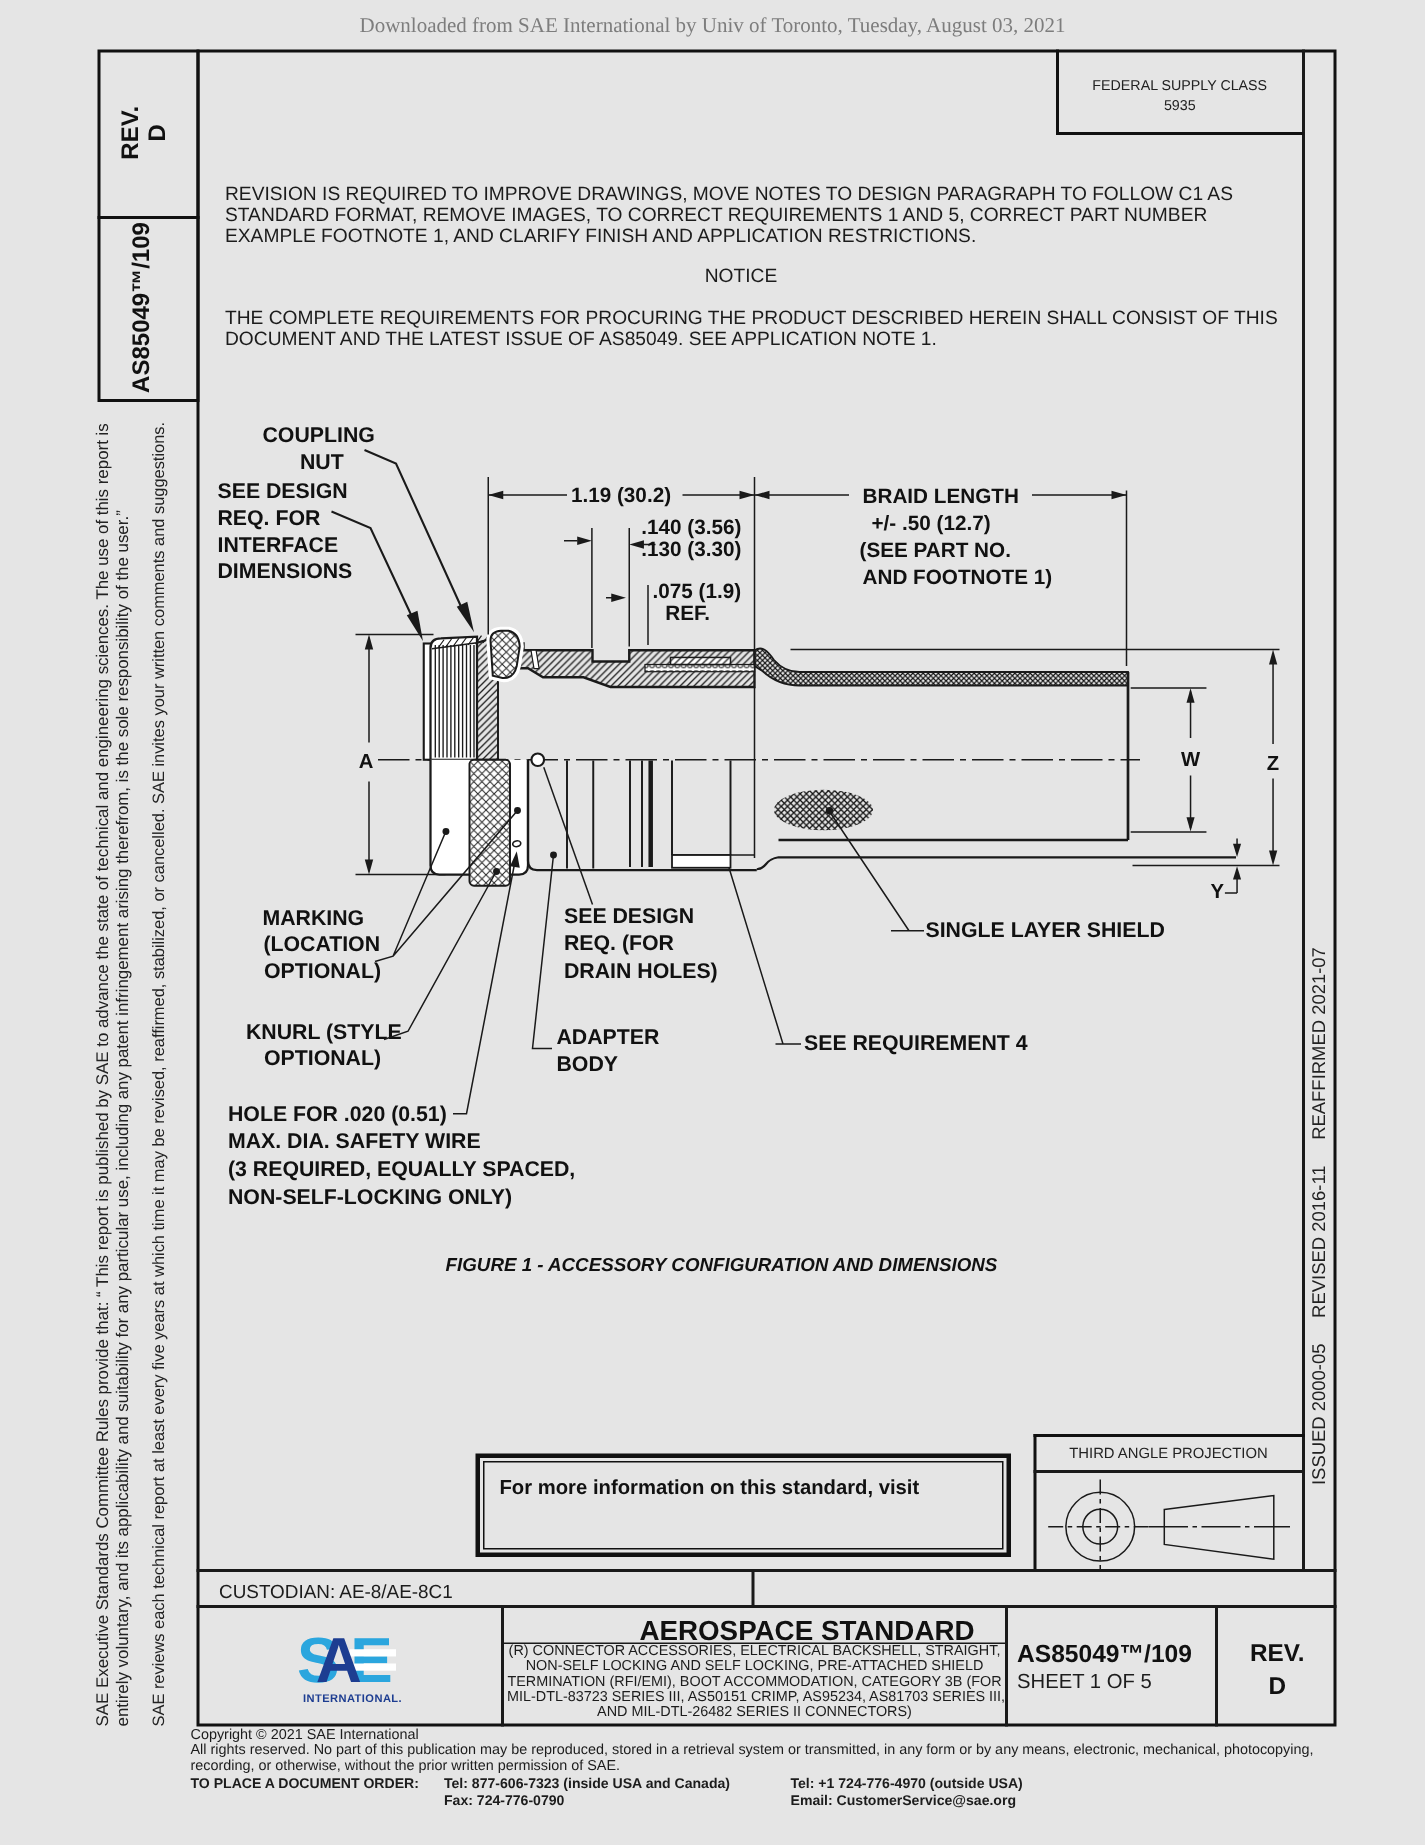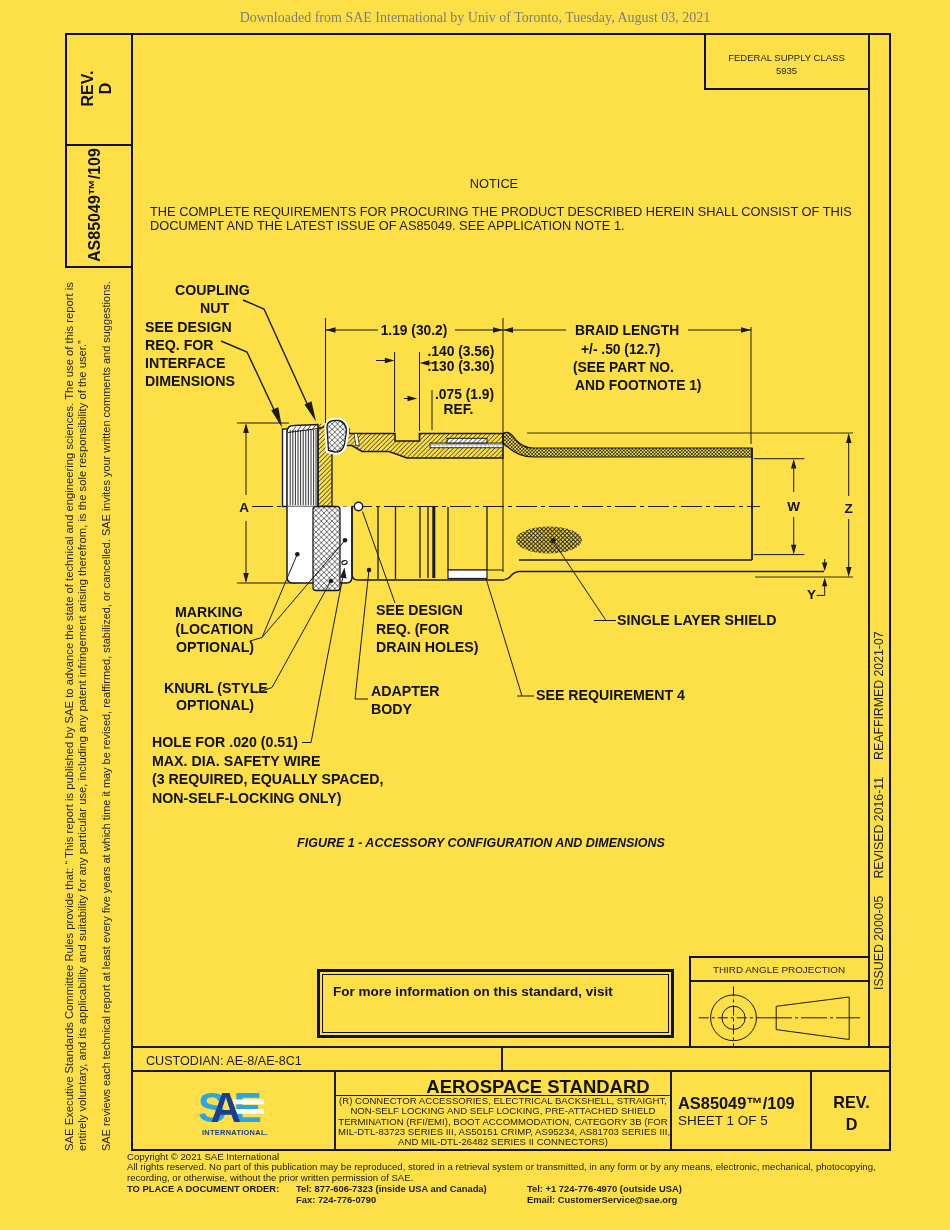--- a/index.html
+++ b/index.html
@@ -1,16 +1,16 @@
 <!DOCTYPE html>
 <html><head>
 <meta charset="utf-8">
 <style>
   html,body{margin:0;padding:0;background:#fff;}
-  #page{position:relative;width:950px;height:1230px;background:#fde047;overflow:hidden;
+  #page{position:relative;width:950px;height:1230px;background:#e5e5e5;overflow:hidden;
         font-family:"Liberation Sans",sans-serif;color:#1c1c1c;}
   .abs{position:absolute;}
   .ln{position:absolute;background:#1a1a1a;}
   .rot{transform:rotate(-90deg);transform-origin:0 0;white-space:nowrap;}
 </style>
 </head>
 <body>
 <div id="page">
 
   <div class="abs" style="left:0;top:10px;width:950px;text-align:center;font-family:'Liberation Serif',serif;font-size:14px;color:#7d7d7d;">Downloaded from SAE International by Univ of Toronto, Tuesday, August 03, 2021</div>
@@ -30,20 +30,21 @@
   <div class="abs rot" style="left:100px;top:1151px;width:880px;font-size:10.95px;line-height:13px;color:#222;">SAE reviews each technical report at least every five years at which time it may be revised, reaffirmed, stabilized, or cancelled. SAE invites your written comments and suggestions.</div>
 
   <div class="ln" style="left:868px;top:33px;width:2px;height:1015px;"></div>
 
   <div class="abs rot" style="left:872px;top:990px;width:460px;font-size:12.3px;color:#222;">ISSUED 2000-05&nbsp;&nbsp;&nbsp;&nbsp;&nbsp;REVISED 2016-11&nbsp;&nbsp;&nbsp;&nbsp;&nbsp;REAFFIRMED 2021-07</div>
 
   <div class="abs" style="left:704px;top:33px;width:165px;height:57px;border-left:2px solid #111;border-bottom:2px solid #111;box-sizing:border-box;"></div>
   <div class="abs" style="left:704px;top:51px;width:165px;text-align:center;font-size:9.5px;line-height:13px;color:#222;">FEDERAL SUPPLY CLASS<br>5935</div>
 
 
+  <div class="abs" style="left:150px;top:121.5px;width:745px;font-size:12.8px;line-height:14.4px;color:#1c1c1c;">REVISION IS REQUIRED TO IMPROVE DRAWINGS, MOVE NOTES TO DESIGN PARAGRAPH TO FOLLOW C1 AS<br>STANDARD FORMAT, REMOVE IMAGES, TO CORRECT REQUIREMENTS 1 AND 5, CORRECT PART NUMBER<br>EXAMPLE FOOTNOTE 1, AND CLARIFY FINISH AND APPLICATION RESTRICTIONS.</div>
 
   <div class="abs" style="left:150px;top:176px;width:688px;text-align:center;font-size:12.8px;color:#1c1c1c;">NOTICE</div>
 
   <div class="abs" style="left:150px;top:204.6px;width:745px;font-size:12.8px;line-height:14.4px;color:#1c1c1c;">THE COMPLETE REQUIREMENTS FOR PROCURING THE PRODUCT DESCRIBED HEREIN SHALL CONSIST OF THIS<br>DOCUMENT AND THE LATEST ISSUE OF AS85049. SEE APPLICATION NOTE 1.</div>
 
   <svg class="abs" style="left:0;top:0;" width="950" height="1230" viewBox="0 0 950 1230">
     <defs>
       <pattern id="hat" width="4.6" height="4.6" patternUnits="userSpaceOnUse">
         <path d="M-1,1 l2,-2 M0,4.6 L4.6,0 M3.6,5.6 l2,-2" stroke="#222" stroke-width="0.9" fill="none"></path>
       </pattern>

